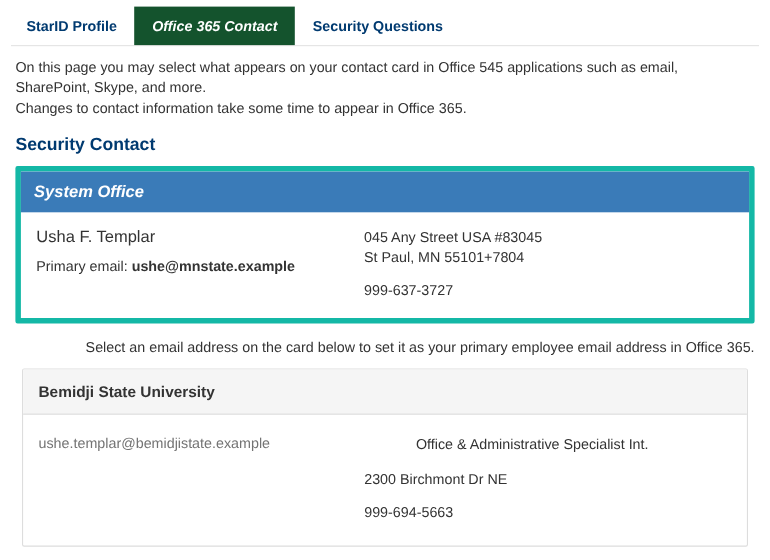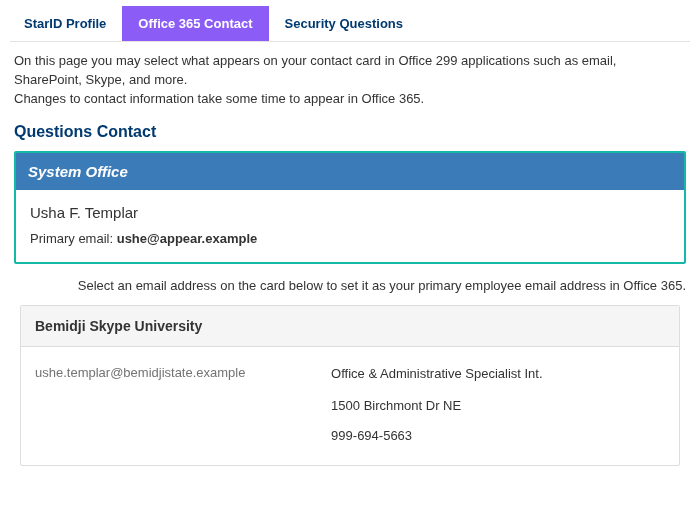--- a/index.html
+++ b/index.html
@@ -15,22 +15,23 @@
     margin: 6px 12px 0 8px;
   }
   .tab {
     padding: 10px 16px;
     color: #003a70;
     font-weight: 700;
     cursor: pointer;
     font-size: 13px;
   }
   .tab.active {
-    background: #8b5cf6;
+    background: #14532d;
     color: #fff;
+    font-style: italic;
   }
   .divider {
     border-top: 1px solid #e3e3e3;
     margin: 0 10px 0 10px;
   }
   .content {
     padding: 10px 14px 20px 14px;
   }
   .intro {
     font-size: 13px;
@@ -38,36 +39,35 @@
     line-height: 1.45;
     margin-bottom: 14px;
   }
   h2.section {
     font-size: 16px;
     font-weight: 700;
     color: #003a70;
     margin: 6px 0 10px 0;
   }
   .card.primary {
-    border: 2px solid #14b8a6;
+    border: 5px solid #14b8a6;
     border-radius: 2px;
     margin-bottom: 14px;
   }
   .card-header.primary-header {
     background: #3a7bb8;
     color: #fff;
     font-style: italic;
     font-weight: 700;
     font-size: 15px;
     padding: 10px 12px;
   }
   .card-body {
     padding: 14px 14px 16px 14px;
     display: flex;
-    justify-content: space-between;
   }
   .col-left {
     width: 47%;
   }
   .col-right {
     width: 53%;
     font-size: 13px;
     line-height: 1.4;
   }
   .person-name {
@@ -102,64 +102,72 @@
   .card.secondary .card-body {
     padding: 18px 14px 20px 14px;
   }
   .email-link {
     color: #737373;
     font-size: 13px;
     cursor: pointer;
   }
   .role {
     margin-bottom: 14px;
+    margin-left: 47px;
   }
 </style>
 </head>
 <body>
 
 <div class="tabs">
   <div class="tab">StarID Profile</div>
   <div class="tab active">Office 365 Contact</div>
   <div class="tab">Security Questions</div>
 </div>
 <div class="divider"></div>
 
 <div class="content">
 
   <div class="intro">
-    <span>On this page you may select what appears on your contact card in Office 299 applications such as email, SharePoint, Skype, and more.</span><br>
+    <span>On this page you may select what appears on your contact card in Office 545 applications such as email, SharePoint, Skype, and more.</span><br>
     <span>Changes to contact information take some time to appear in Office 365.</span>
   </div>
 
-  <h2 class="section">Questions Contact</h2>
+  <h2 class="section">Security Contact</h2>
 
   <div class="card primary">
     <div class="card-header primary-header">System Office</div>
     <div class="card-body">
       <div class="col-left">
         <div class="person-name">Usha F. Templar</div>
         <div class="email-line">
-          <span>Primary email: </span><span class="value">ushe@appear.example</span>
+          <span>Primary email: </span><span class="value">ushe@mnstate.example</span>
         </div>
+      </div>
+      <div class="col-right">
+        <div class="addr-block">
+          <div>045 Any Street USA #83045</div>
+          <div>St Paul, MN 55101+7804</div>
+        </div>
+        <div>999-637-3727</div>
       </div>
     </div>
   </div>
 
   <div class="instruction">Select an email address on the card below to set it as your primary employee email address in Office 365.</div>
 
   <div class="card secondary">
-    <div class="card-header secondary-header">Bemidji Skype University</div>
+    <div class="card-header secondary-header">Bemidji State University</div>
     <div class="card-body">
       <div class="col-left">
         <span class="email-link">ushe.templar@bemidjistate.example</span>
       </div>
       <div class="col-right">
         <div class="role">Office &amp; Administrative Specialist Int.</div>
         <div class="addr-block">
-          <div>1500 Birchmont Dr NE</div>
+          <div>2300 Birchmont Dr NE</div>
         </div>
         <div>999-694-5663</div>
       </div>
     </div>
   </div>
 
 </div>
 
 </body></html>

